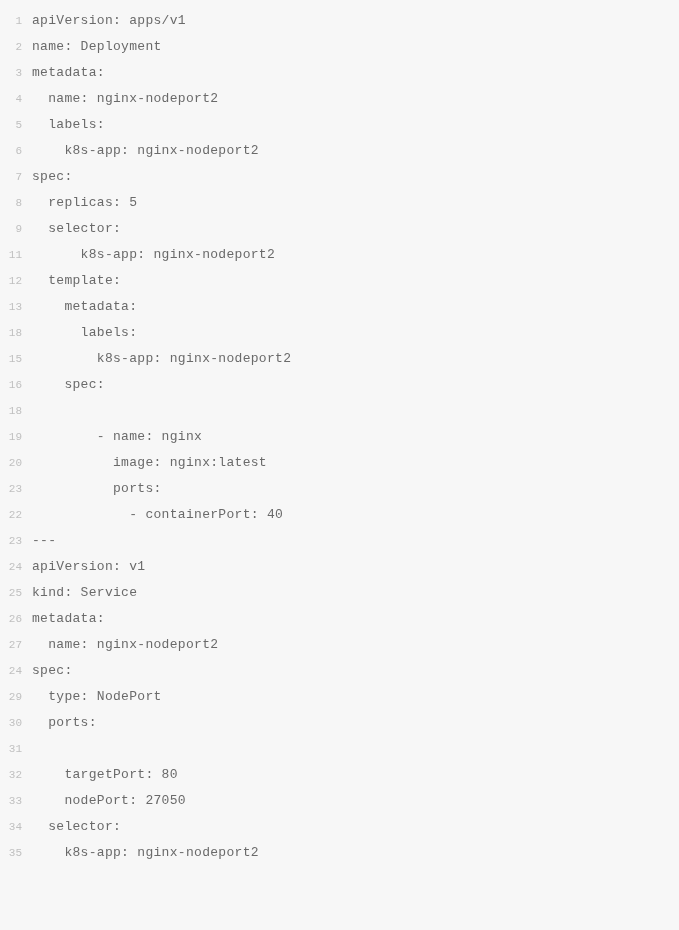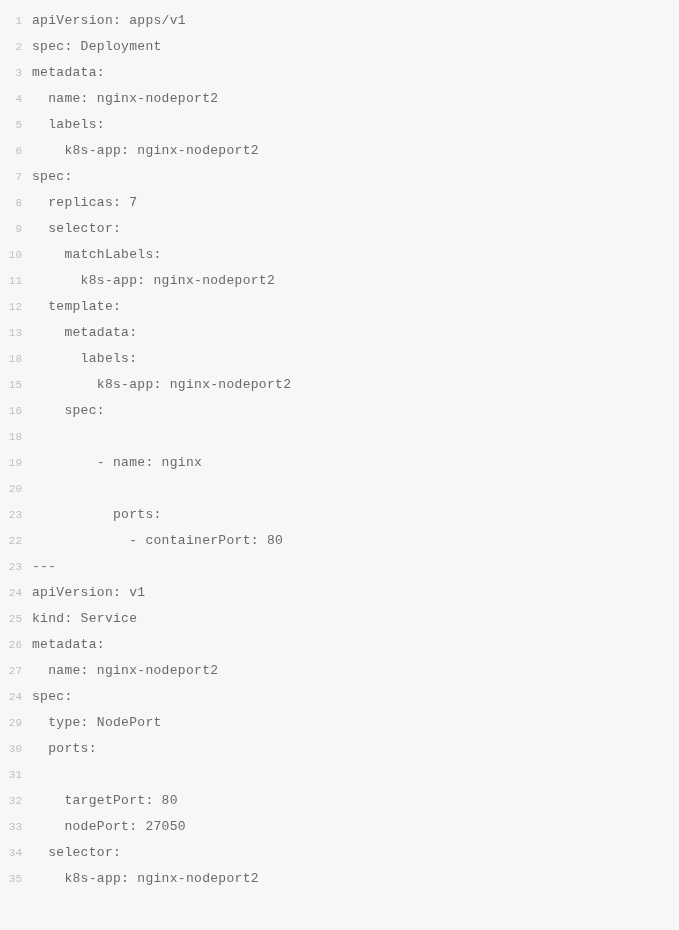--- a/index.html
+++ b/index.html
@@ -42,21 +42,21 @@
 </head>
 <body>
 
 <div class="code-container">
     <div class="code-line">
       <span class="line-number">1</span>
       <span class="line-content">apiVersion: apps/v1</span>
     </div>
     <div class="code-line">
       <span class="line-number">2</span>
-      <span class="line-content">spec: Deployment</span>
+      <span class="line-content">name: Deployment</span>
     </div>
     <div class="code-line">
       <span class="line-number">3</span>
       <span class="line-content">metadata:</span>
     </div>
     <div class="code-line">
       <span class="line-number">4</span>
       <span class="line-content">  name: nginx-nodeport2</span>
     </div>
     <div class="code-line">
@@ -66,29 +66,25 @@
     <div class="code-line">
       <span class="line-number">6</span>
       <span class="line-content">    k8s-app: nginx-nodeport2</span>
     </div>
     <div class="code-line">
       <span class="line-number">7</span>
       <span class="line-content">spec:</span>
     </div>
     <div class="code-line">
       <span class="line-number">8</span>
-      <span class="line-content">  replicas: 7</span>
+      <span class="line-content">  replicas: 5</span>
     </div>
     <div class="code-line">
       <span class="line-number">9</span>
       <span class="line-content">  selector:</span>
-    </div>
-    <div class="code-line">
-      <span class="line-number">10</span>
-      <span class="line-content">    matchLabels:</span>
     </div>
     <div class="code-line">
       <span class="line-number">11</span>
       <span class="line-content">      k8s-app: nginx-nodeport2</span>
     </div>
     <div class="code-line">
       <span class="line-number">12</span>
       <span class="line-content">  template:</span>
     </div>
     <div class="code-line">
@@ -109,28 +105,29 @@
     </div>
     <div class="code-line">
       <span class="line-number">18</span>
     </div>
     <div class="code-line">
       <span class="line-number">19</span>
       <span class="line-content">        - name: nginx</span>
     </div>
     <div class="code-line">
       <span class="line-number">20</span>
+      <span class="line-content">          image: nginx:latest</span>
     </div>
     <div class="code-line">
       <span class="line-number">23</span>
       <span class="line-content">          ports:</span>
     </div>
     <div class="code-line">
       <span class="line-number">22</span>
-      <span class="line-content">            - containerPort: 80</span>
+      <span class="line-content">            - containerPort: 40</span>
     </div>
     <div class="code-line">
       <span class="line-number">23</span>
       <span class="line-content">---</span>
     </div>
     <div class="code-line">
       <span class="line-number">24</span>
       <span class="line-content">apiVersion: v1</span>
     </div>
     <div class="code-line">

